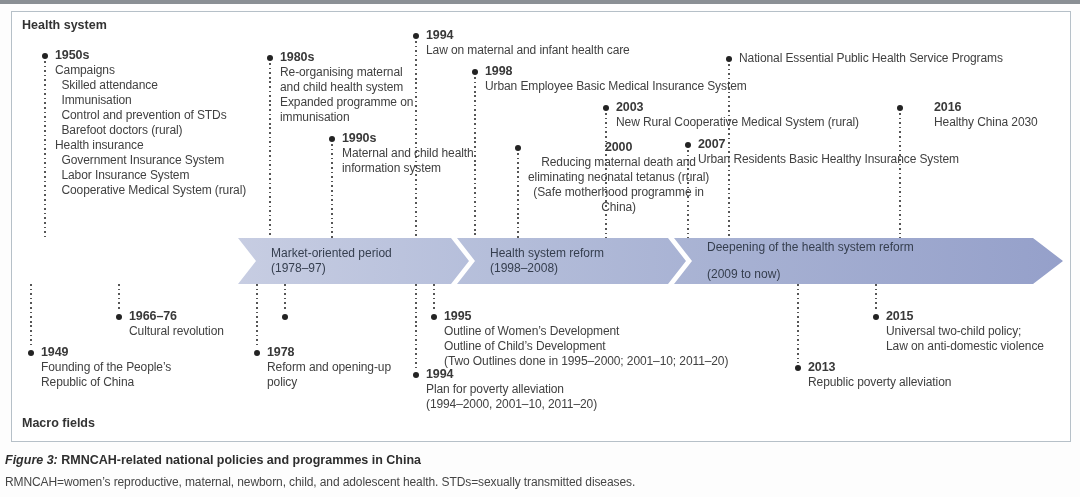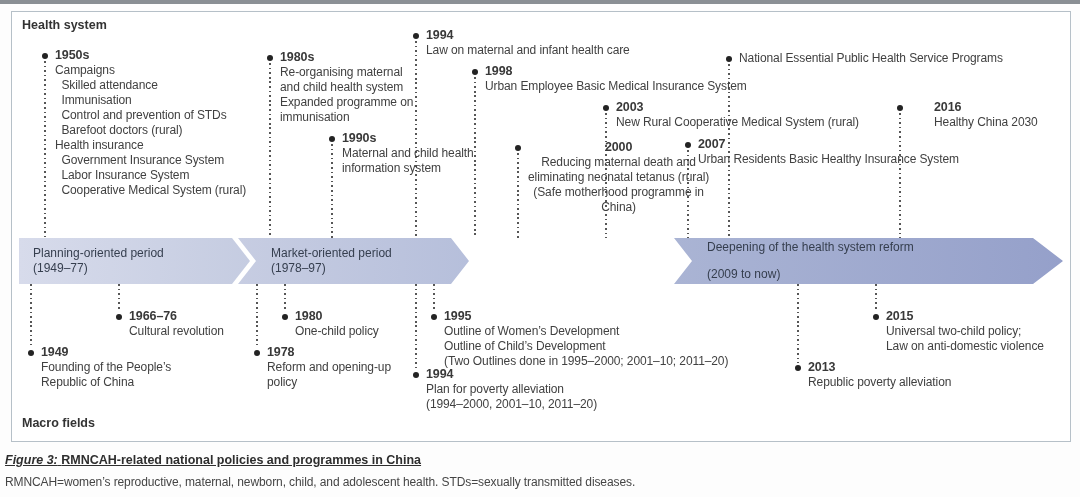--- a/index.html
+++ b/index.html
@@ -29,42 +29,42 @@
   .event{position:absolute;inset:0;pointer-events:none;}
   .dot{position:absolute;width:6px;height:6px;border-radius:50%;background:#232323;z-index:1;}
   .connector{position:absolute;width:2px;z-index:0;
              background-image:repeating-linear-gradient(to bottom,#565656 0 1.7px,transparent 1.7px 4.6px);}
   .etext{position:absolute;white-space:pre;line-height:15px;font-size:12px;letter-spacing:-0.1px;z-index:2;}
   .year{font-weight:bold;font-size:12.5px;color:#393939;}
   .eline{color:#414141;}
 
   
   .caption{position:absolute;left:5px;top:452px;z-index:3;}
-  .cap1{font-size:12.5px;font-weight:bold;color:#2e2e2e;line-height:16px;text-decoration:underline;}
+  .cap1{font-size:12.5px;font-weight:bold;color:#2e2e2e;line-height:16px;}
   .cap1 .figlabel{font-style:italic;}
   .cap2{font-size:12px;color:#454545;line-height:16px;margin-top:6px;letter-spacing:-0.1px;}
 </style>
 </head>
 <body>
 
 <div id="canvas">
   <div class="topstrip"></div>
   <div class="figbox"></div>
 
   <div class="seclabel label-top">Health system</div>
   <div class="seclabel label-bottom">Macro fields</div>
 
   <div class="band">
-    <div class="seg seg1" style="background: linear-gradient(90deg, rgb(215, 219, 235), rgb(197, 204, 225)); color: rgb(53, 62, 78);">
-      <div>Planning-oriented period</div>
-      <div>(1949–77)</div>
-    </div>
     <div class="seg seg2" style="background: linear-gradient(90deg, rgb(199, 205, 226), rgb(182, 191, 219)); color: rgb(53, 62, 78);">
       <div>Market-oriented period</div>
       <div>(1978–97)</div>
+    </div>
+    <div class="seg seg3" style="background: linear-gradient(90deg, rgb(183, 192, 219), rgb(169, 179, 212)); color: rgb(53, 62, 78);">
+      <div>Health system reform</div>
+      <div>(1998–2008)</div>
     </div>
     <div class="seg seg4" style="background: linear-gradient(90deg, rgb(170, 180, 212), rgb(149, 160, 202)); color: rgb(53, 62, 78);">
       <div>Deepening of the health system reform</div>
       <div>(2009 to now)</div>
     </div>
   </div>
 
   <div id="events">
       <div class="event">
         <span class="connector" style="left: 44px; top: 61px; height: 177px;"></span>
@@ -127,21 +127,20 @@
         <div class="etext" style="left: 129px; top: 309px;"><div class="year">1966–76</div><div class="eline">Cultural revolution</div></div>
       </div>
       <div class="event">
         <span class="connector" style="left: 256px; top: 284px; height: 64px;"></span>
         <span class="dot" style="left: 254px; top: 350px; background: rgb(35, 35, 35);"></span>
         <div class="etext" style="left: 267px; top: 345px;"><div class="year">1978</div><div class="eline">Reform and opening-up</div><div class="eline">policy</div></div>
       </div>
       <div class="event">
         <span class="connector" style="left: 284px; top: 284px; height: 28px;"></span>
         <span class="dot" style="left: 282px; top: 314px; background: rgb(35, 35, 35);"></span>
-        <div class="etext" style="left: 295px; top: 309px;"><div class="year">1980</div><div class="eline">One-child policy</div></div>
       </div>
       <div class="event">
         <span class="connector" style="left: 415px; top: 284px; height: 86px;"></span>
         <span class="dot" style="left: 413px; top: 372px; background: rgb(35, 35, 35);"></span>
         <div class="etext" style="left: 426px; top: 367px;"><div class="year">1994</div><div class="eline">Plan for poverty alleviation</div><div class="eline">(1994–2000, 2001–10, 2011–20)</div></div>
       </div>
       <div class="event">
         <span class="connector" style="left: 433px; top: 284px; height: 28px;"></span>
         <span class="dot" style="left: 431px; top: 314px; background: rgb(35, 35, 35);"></span>
         <div class="etext" style="left: 444px; top: 309px;"><div class="year">1995</div><div class="eline">Outline of Women’s Development</div><div class="eline">Outline of Child’s Development</div><div class="eline">(Two Outlines done in 1995–2000; 2001–10; 2011–20)</div></div>

